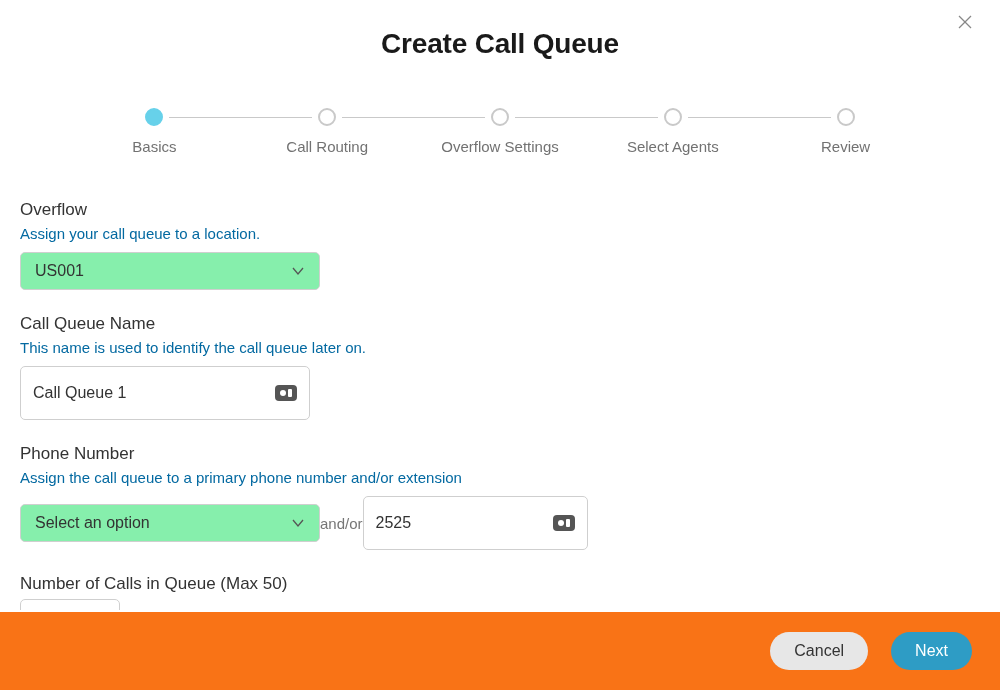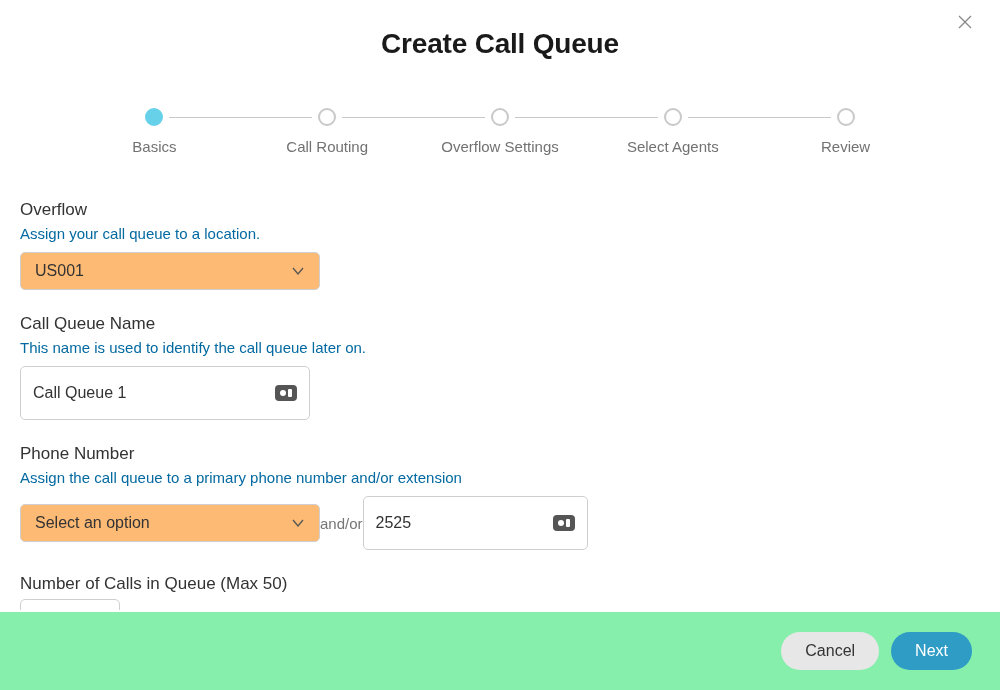--- a/index.html
+++ b/index.html
@@ -104,21 +104,21 @@
     }
     .select-box {
       display: flex;
       align-items: center;
       justify-content: space-between;
       border: 1px solid #cfcfcf;
       border-radius: 5px;
       padding: 9px 14px;
       width: 300px;
       cursor: pointer;
-      background: #fdba74;
+      background: #86efac;
     }
     .select-value {
       font-size: 16px;
       color: #333;
     }
     .chevron {
       width: 14px;
       height: 14px;
       color: #555;
     }
@@ -184,22 +184,22 @@
     .footer {
       position: absolute;
       bottom: 0;
       left: 0;
       right: 0;
       height: 78px;
       display: flex;
       align-items: center;
       justify-content: flex-end;
       padding-right: 28px;
-      gap: 12px;
-      background: #86efac;
+      gap: 23px;
+      background: #f97316;
     }
     .btn {
       border: none;
       border-radius: 22px;
       padding: 10px 24px;
       font-size: 16px;
       cursor: pointer;
       font-family: inherit;
     }
     .btn-cancel {

